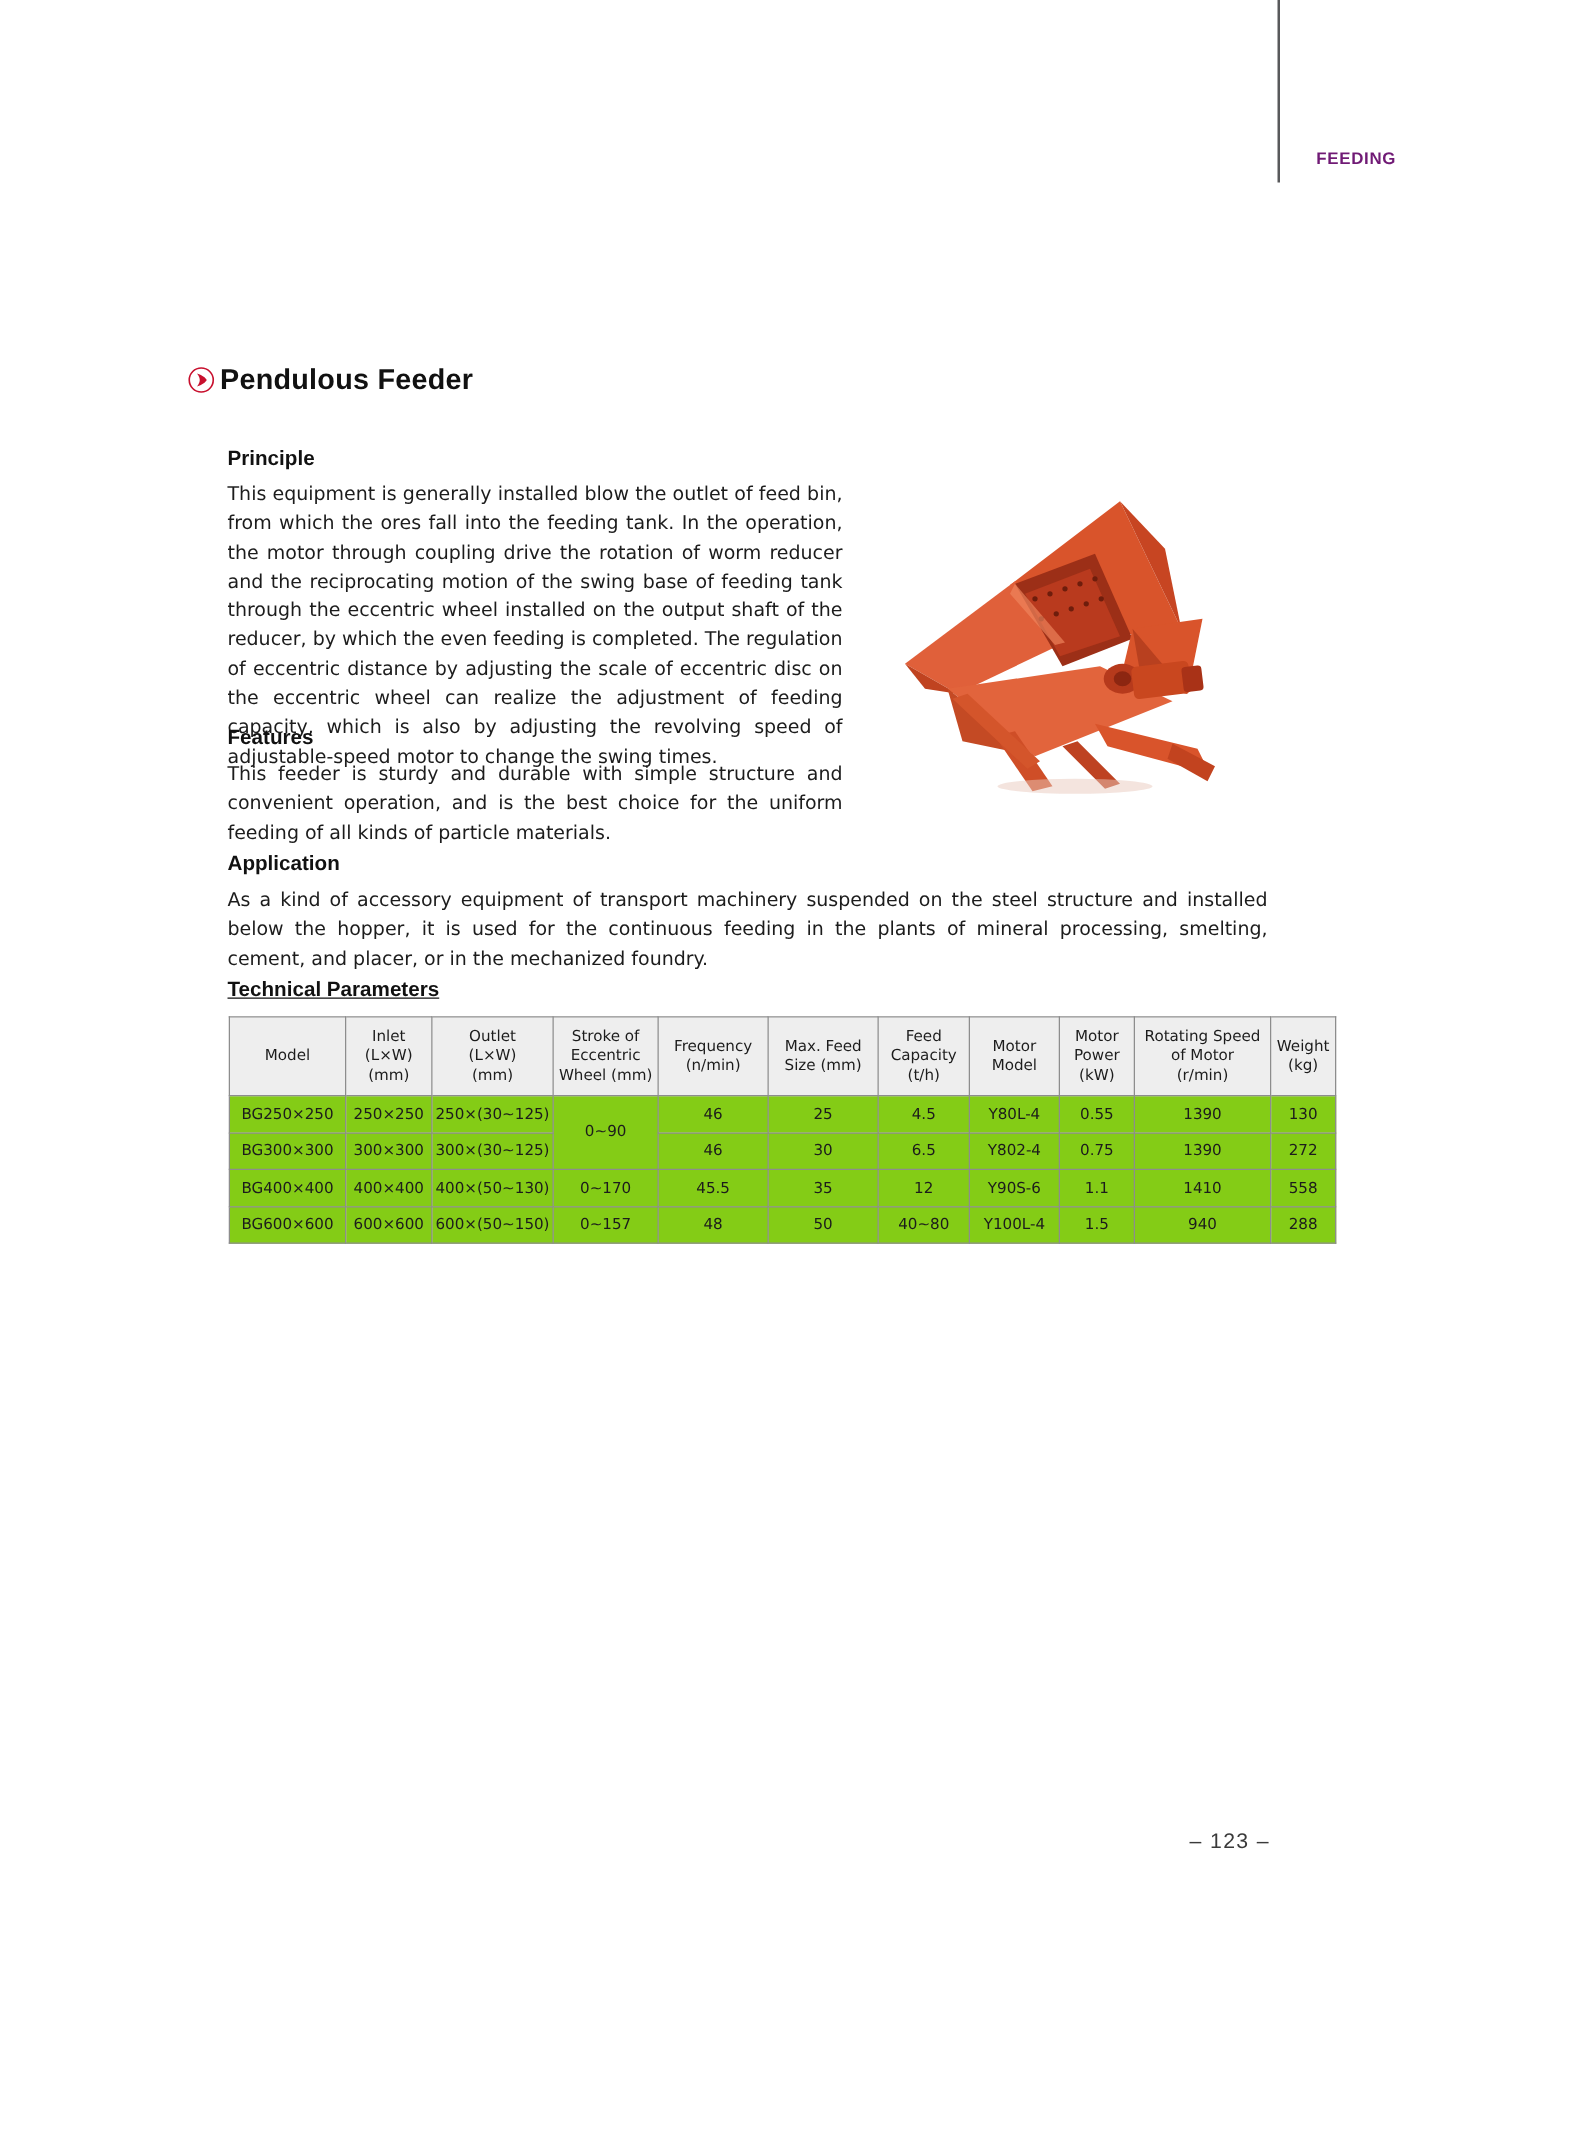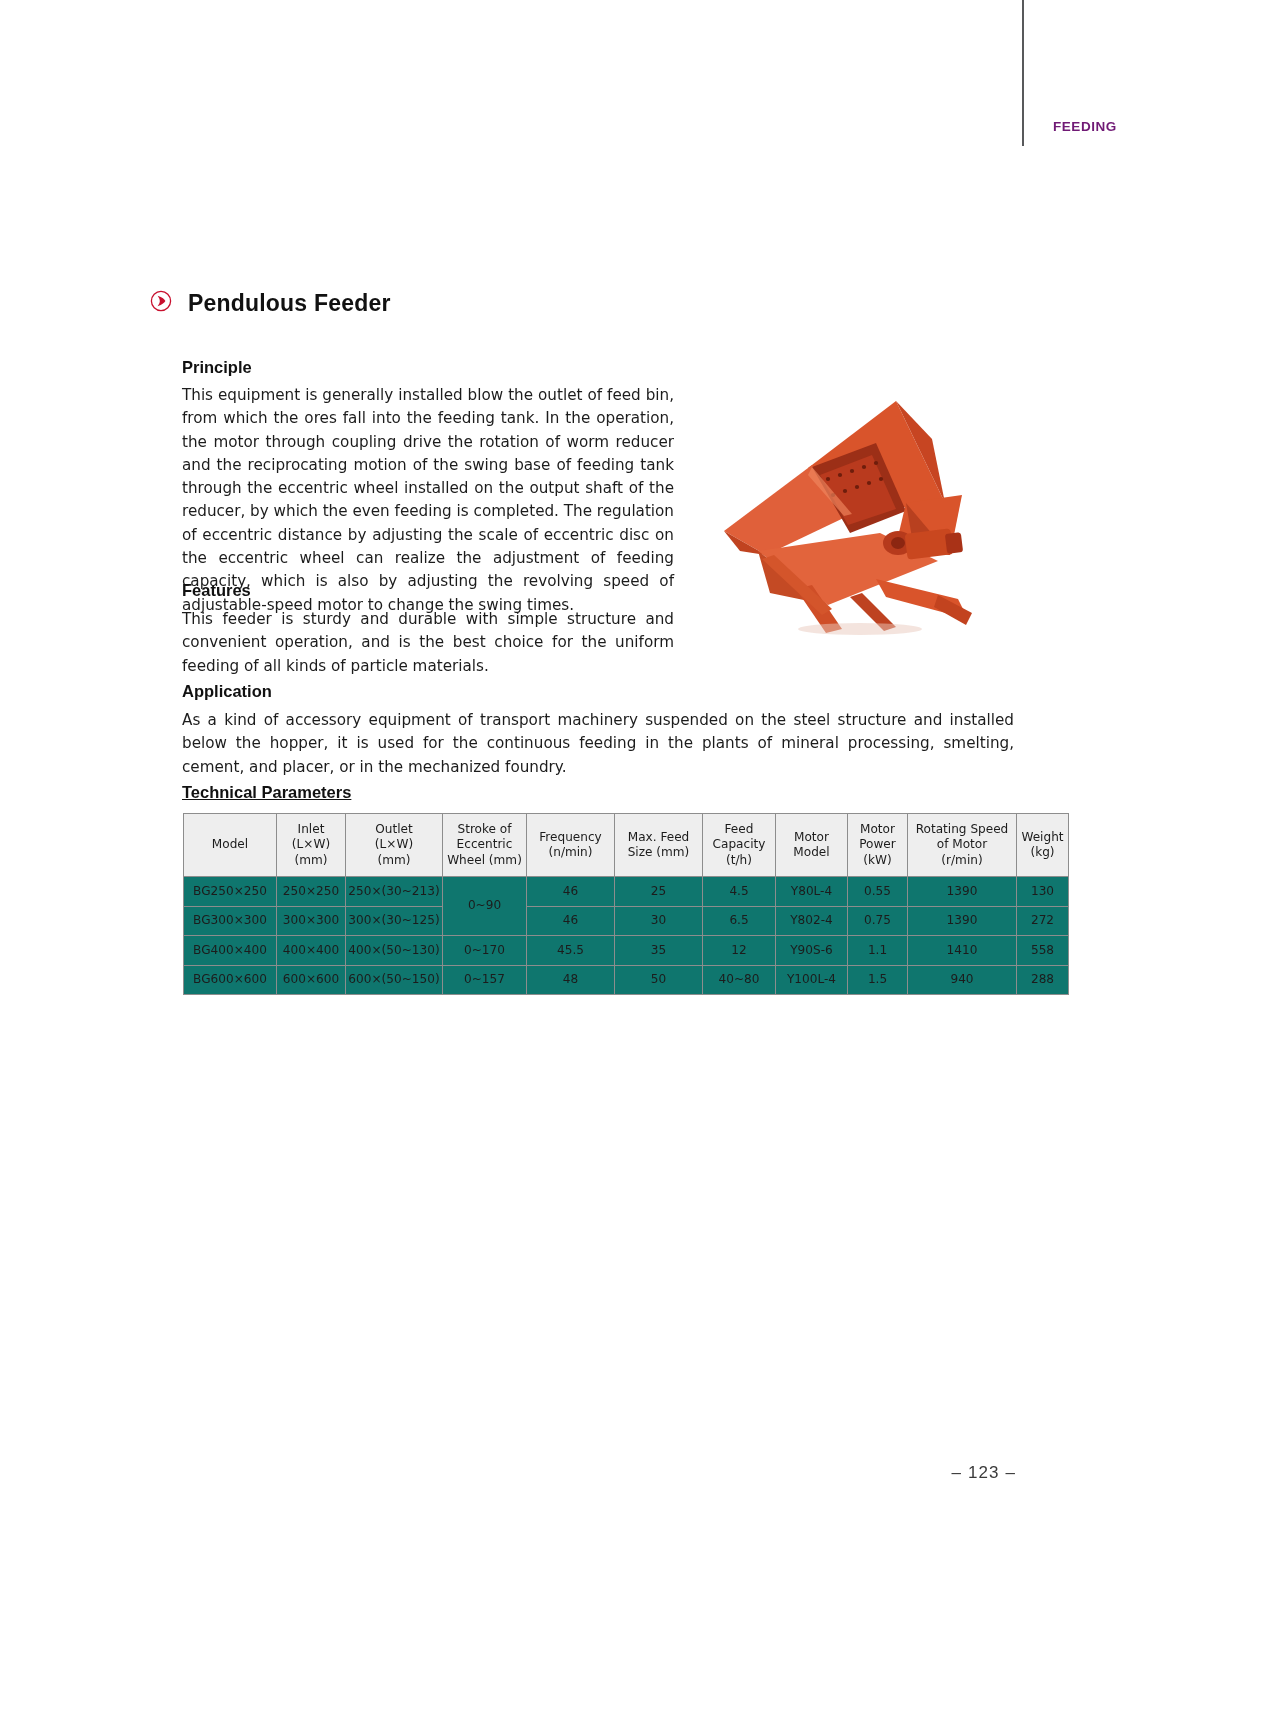--- a/index.html
+++ b/index.html
@@ -19,21 +19,21 @@
     background:#58595b;
   }
   .header-label{
     position:absolute;left:1053px;top:119px;
     font-size:13.5px;font-weight:bold;letter-spacing:.55px;
     color:#701a75;
     font-family:"Liberation Sans", sans-serif;
   }
 
   
-  .title-row{position:absolute;left:150px;top:290px;display:flex;align-items:flex-start;gap:16px;}
+  .title-row{position:absolute;left:150px;top:290px;display:flex;align-items:center;gap:4px;}
   .title-icon{width:22px;height:22px;flex:0 0 22px;display:block;}
   .title-text{
     font-size:23px;font-weight:bold;letter-spacing:.2px;color:#111;
     font-family:"Liberation Sans", sans-serif;
   }
 
   
   .h2{
     font-size:16.5px;font-weight:bold;color:#111;
     font-family:"Liberation Sans", sans-serif;
@@ -83,21 +83,21 @@
     line-height:15.2px;
     font-weight:400;
   }
   table.params thead th{
     background:#eeeeee;
     height:62px;
     font-size:12.1px;
   }
   table.params tbody td{
     height:28.5px;
-    background:#0f766e;
+    background:#84cc16;
   }
   .c0{width:88px;}
   .c1{width:64px;}
   .c2{width:92px;}
   .c3{width:79px;}
   .c4{width:83px;}
   .c5{width:83px;}
   .c6{width:68px;}
   .c7{width:67px;}
   .c8{width:55px;}
@@ -207,21 +207,21 @@
           <th class="c7"><span>Motor</span><br><span>Model</span></th>
           <th class="c8"><span>Motor</span><br><span>Power</span><br><span>(kW)</span></th>
           <th class="c9"><span>Rotating Speed</span><br><span>of Motor</span><br><span>(r/min)</span></th>
           <th class="c10"><span>Weight</span><br><span>(kg)</span></th>
         </tr>
       </thead>
       <tbody id="params-body">
           <tr>
             <td class="c0">BG250×250</td>
             <td class="c1">250×250</td>
-            <td class="c2">250×(30~213)</td>
+            <td class="c2">250×(30~125)</td>
             <td class="c3" rowspan="2">0~90</td>
             <td class="c4">46</td>
             <td class="c5">25</td>
             <td class="c6">4.5</td>
             <td class="c7">Y80L-4</td>
             <td class="c8">0.55</td>
             <td class="c9">1390</td>
             <td class="c10">130</td>
           </tr>
           <tr>

